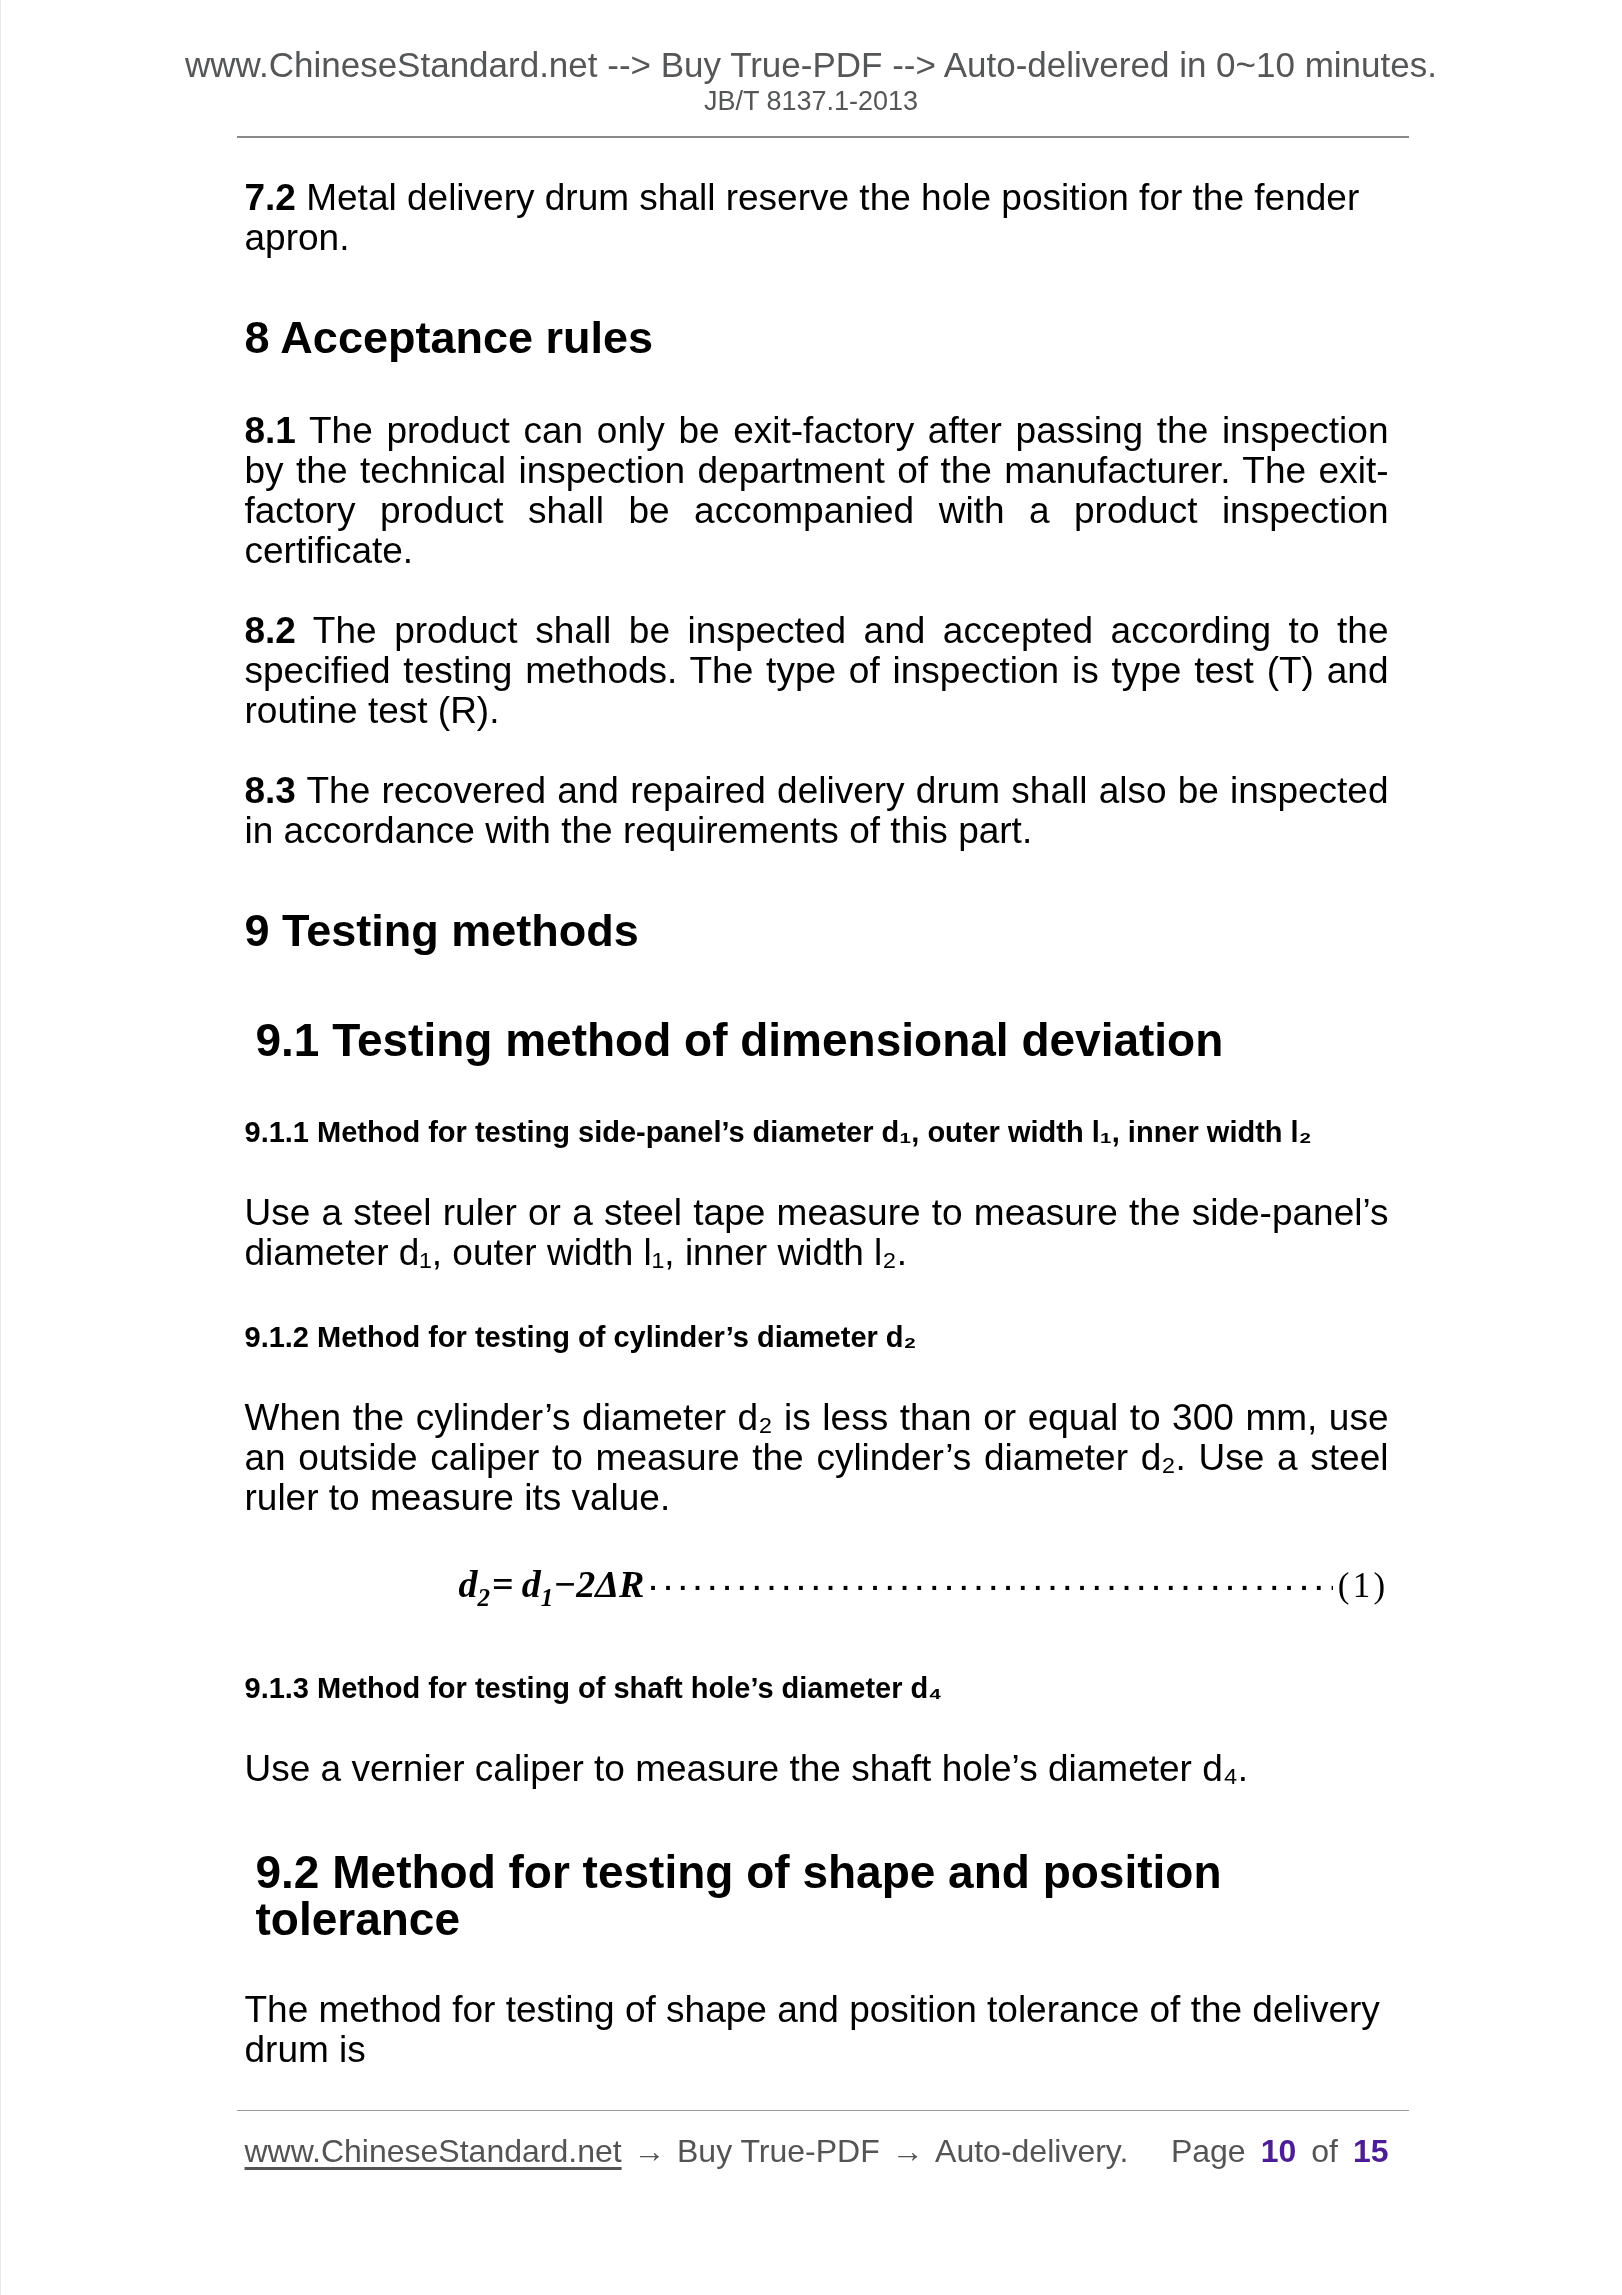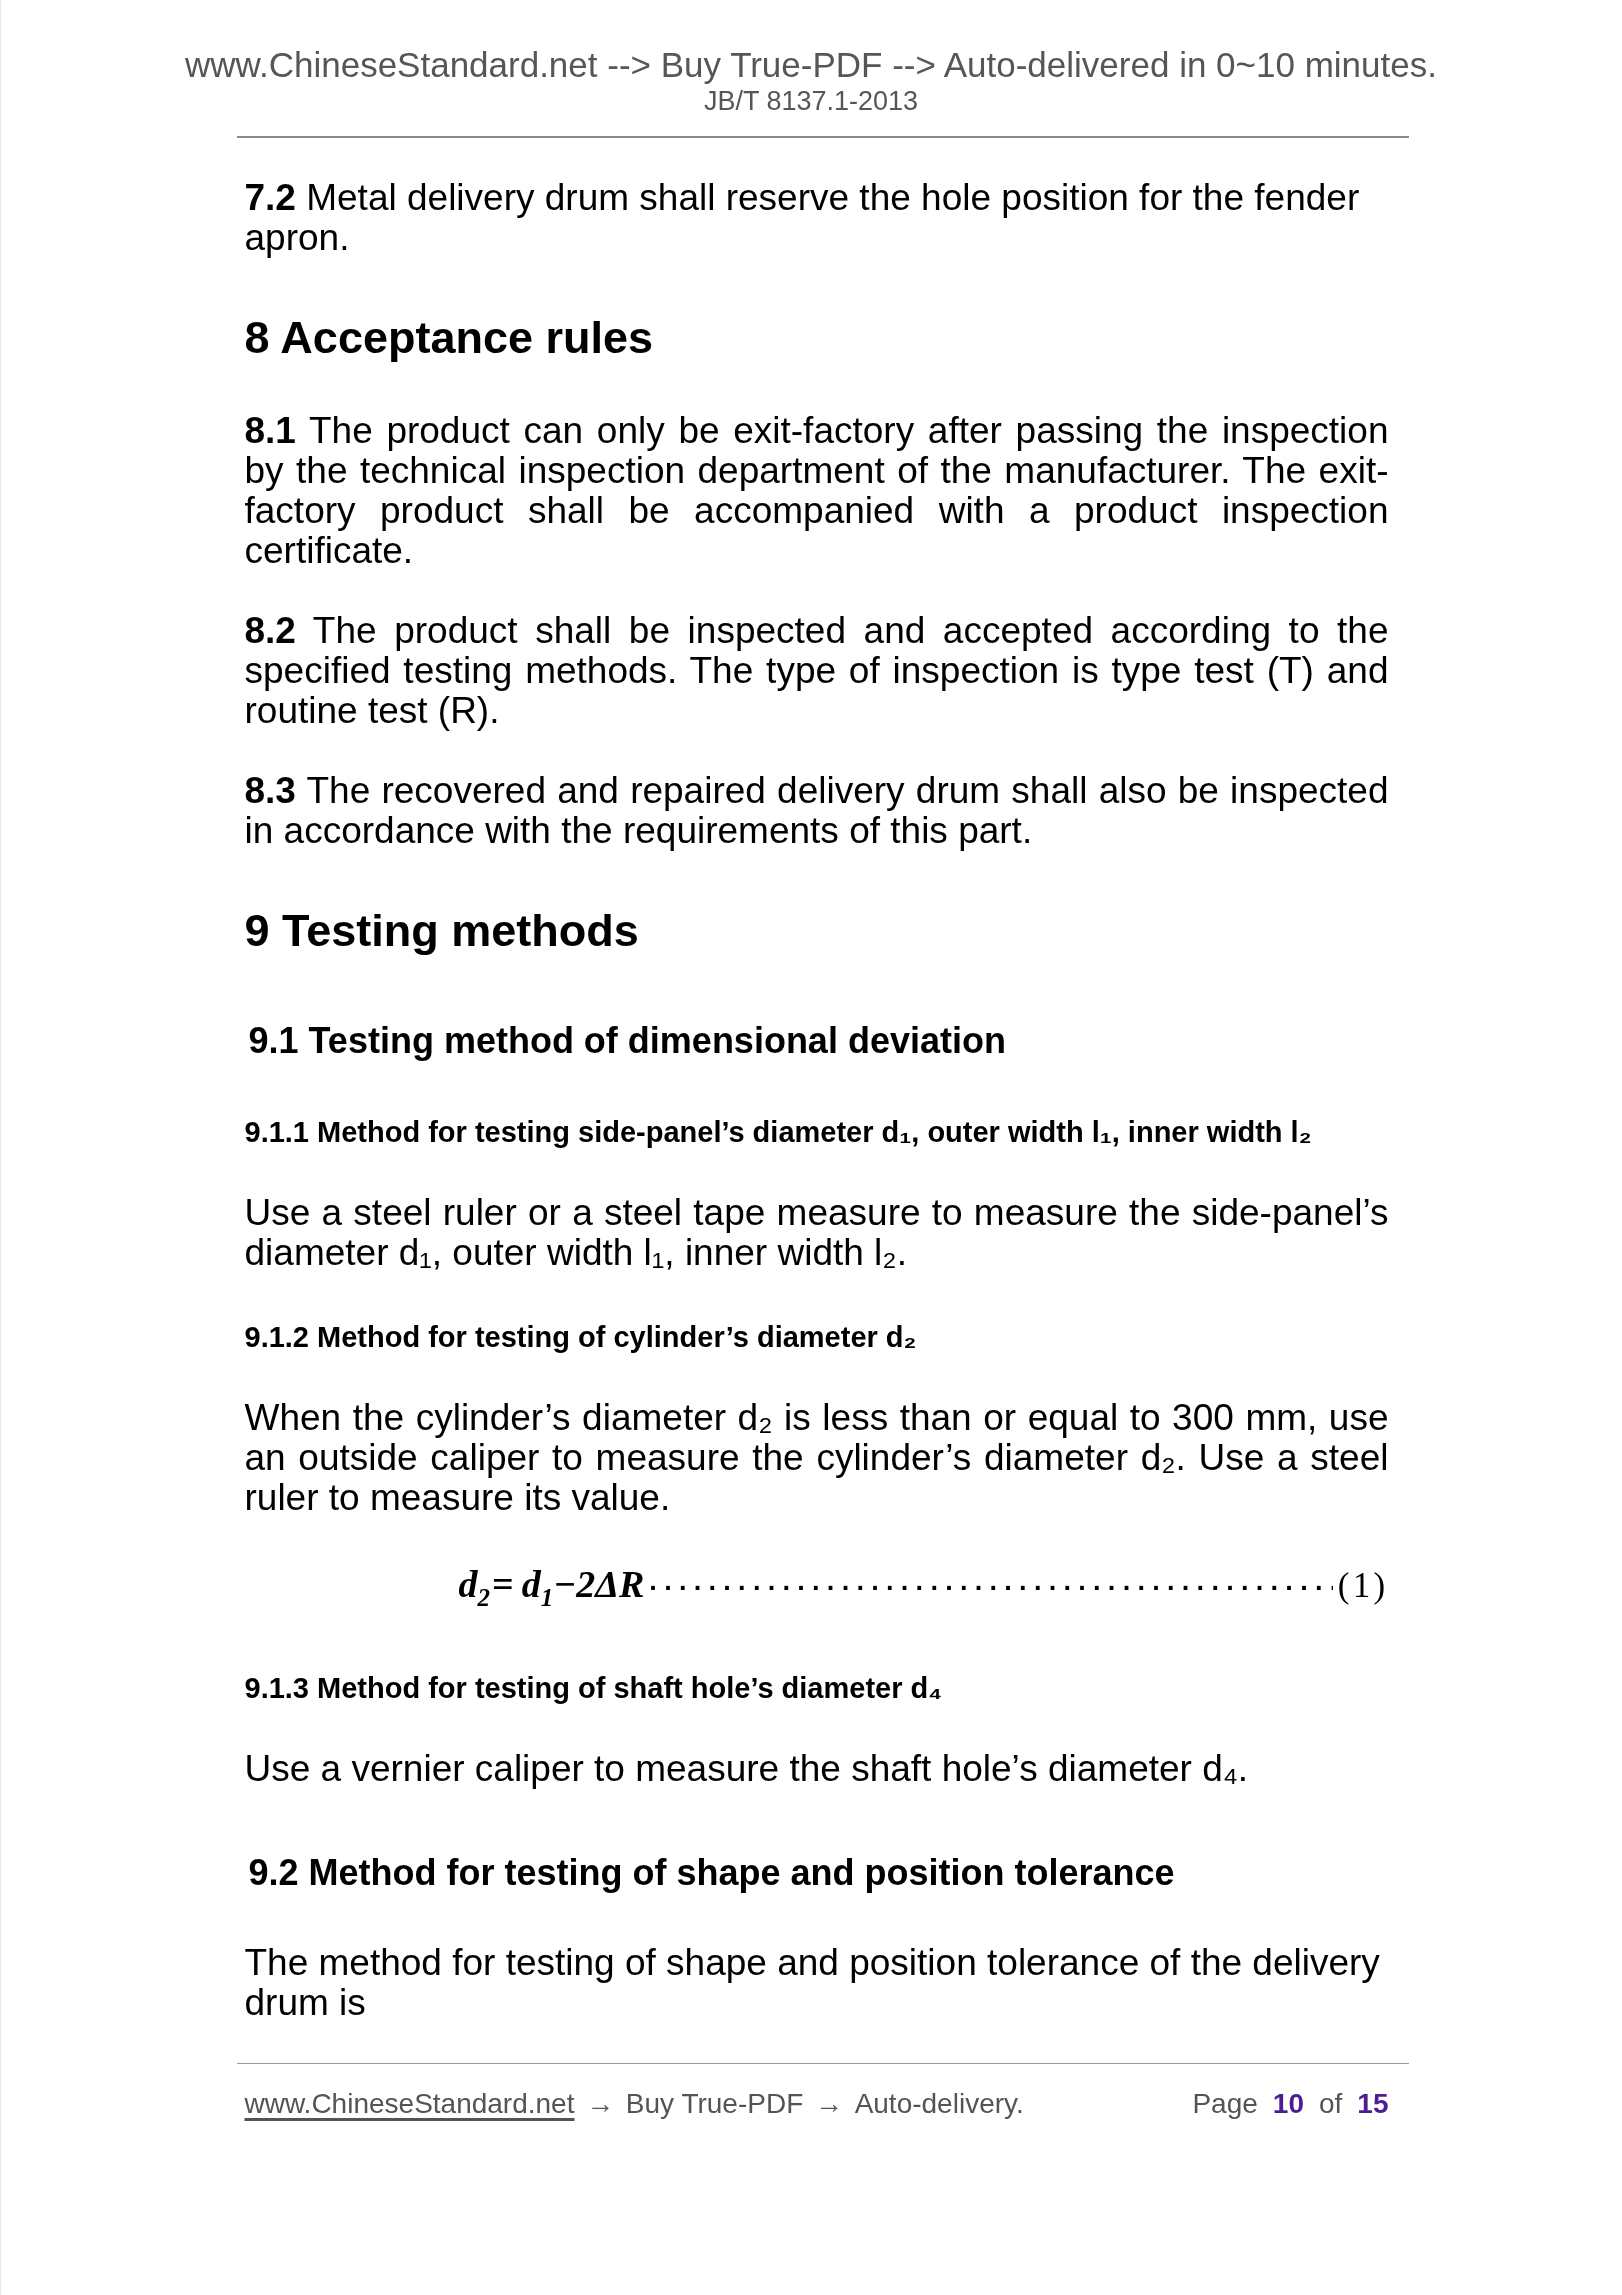--- a/index.html
+++ b/index.html
@@ -13,35 +13,35 @@
   .hdr-line1{font-size:35px;line-height:40px;}
   .hdr-doc{font-size:27px;line-height:33px;}
   hr.rule{border:none;border-top:2.5px solid #8a8a8a;margin:18.3px 213px 0 236px;}
   hr.rule-footer{border:none;border-top:1.7px solid #9a9a9a;margin:37px 213px 0 236px;}
   
   .content{margin:0 233px 0 244px;}
   p.body{font-size:37px;line-height:40px;text-align:justify;margin:40px 0;}
   p.body.single{text-align:left;}
   .cnum{font-weight:bold;}
   h1.sec{font-size:45px;line-height:53px;font-weight:bold;margin:53px 0 47px;}
-  h2.sub{font-size:36px;line-height:47px;font-weight:bold;margin:60px 4px 47px;}
+  h2.sub{font-size:46px;line-height:47px;font-weight:bold;margin:60px 11px 47px;}
   h3.subsub{font-size:29px;line-height:42px;font-weight:bold;margin:43px 0 37px;text-align:justify;}
   
   .formula{display:flex;align-items:baseline;margin:37px 0 40px;padding-left:214px;}
   .f-lhs{font-family:"Liberation Serif","DejaVu Serif",serif;font-style:italic;font-weight:bold;
          font-size:38px;line-height:53px;white-space:nowrap;}
   .f-lhs sub{font-size:25px;font-style:italic;}
   .f-eq{margin:0 8.3px 0 1.7px;}
   .f-dots{flex:1;overflow:hidden;white-space:nowrap;font-weight:bold;font-size:27px;
           letter-spacing:5.8px;line-height:53px;margin:0 5px;}
   .f-ref{font-family:"Liberation Serif","DejaVu Serif",serif;font-size:35px;line-height:53px;
          white-space:nowrap;letter-spacing:3.3px;}
   
   .footer{margin:20px 233px 0 244px;display:flex;justify-content:space-between;align-items:baseline;
-          color:#545454;font-size:28px;line-height:40px;}
+          color:#545454;font-size:32px;line-height:40px;}
   .f-left{display:flex;gap:11.7px;align-items:baseline;white-space:nowrap;}
   .f-link{text-decoration:underline;text-decoration-thickness:2.5px;text-underline-offset:5px;cursor:pointer;}
   .f-right{display:flex;gap:15px;align-items:flex-end;white-space:nowrap;}
   .pg-num{font-weight:bold;color:#4c1d95;}
 </style>
 </head>
 <body>
 
 <div class="page">
 

